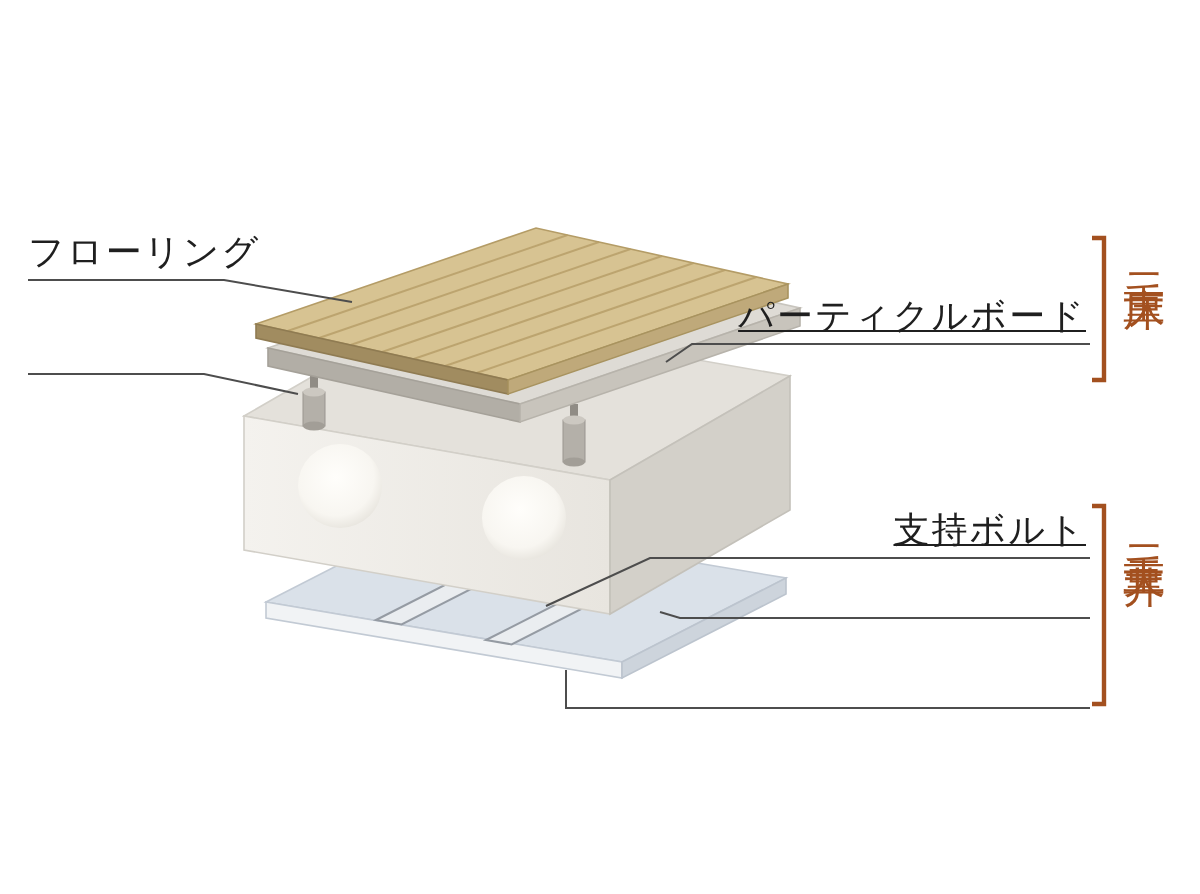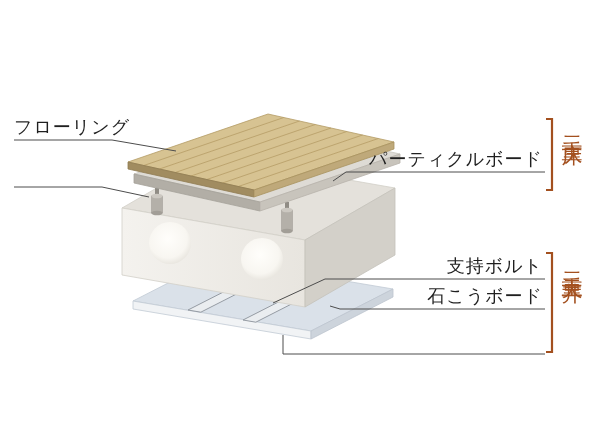--- a/index.html
+++ b/index.html
@@ -12,21 +12,21 @@
   }
   .stage svg{position:absolute;left:0;top:0;}
   .lbl{
     position:absolute;
     font-size:18px;
     color:#1f1f1f;
     letter-spacing:1px;
     white-space:nowrap;
     line-height:1.2;
   }
-  .lbl.r{text-align:left;}
+  .lbl.r{text-align:left;text-decoration:underline;}
   .vlabel{
     position:absolute;
     writing-mode:vertical-rl;
     text-orientation:upright;
     font-size:21px;
     color:#a3501f;
     letter-spacing:3px;
     white-space:nowrap;
   }
 </style>
@@ -104,18 +104,17 @@
     </g>
 
     <path d="M546 119 H552 V190 H546" stroke="#a3501f" stroke-width="2.2" fill="none"></path>
     <path d="M546 253 H552 V352 H546" stroke="#a3501f" stroke-width="2.2" fill="none"></path>
   </svg>
 
   <div class="lbl" style="left:14px;top:116px">フローリング</div>
 
   <div class="lbl r" style="right:57px;top:148px">パーティクルボード</div>
   <div class="lbl r" style="right:57px;top:255px">支持ボルト</div>
-  <div class="lbl r" style="right:57px;top:285px">石こうボード</div>
 
   <div class="vlabel" style="left:558px;top:121px">二重床</div>
   <div class="vlabel" style="left:558px;top:257px">二重天井</div>
 
 </div>
 
 </body></html>

